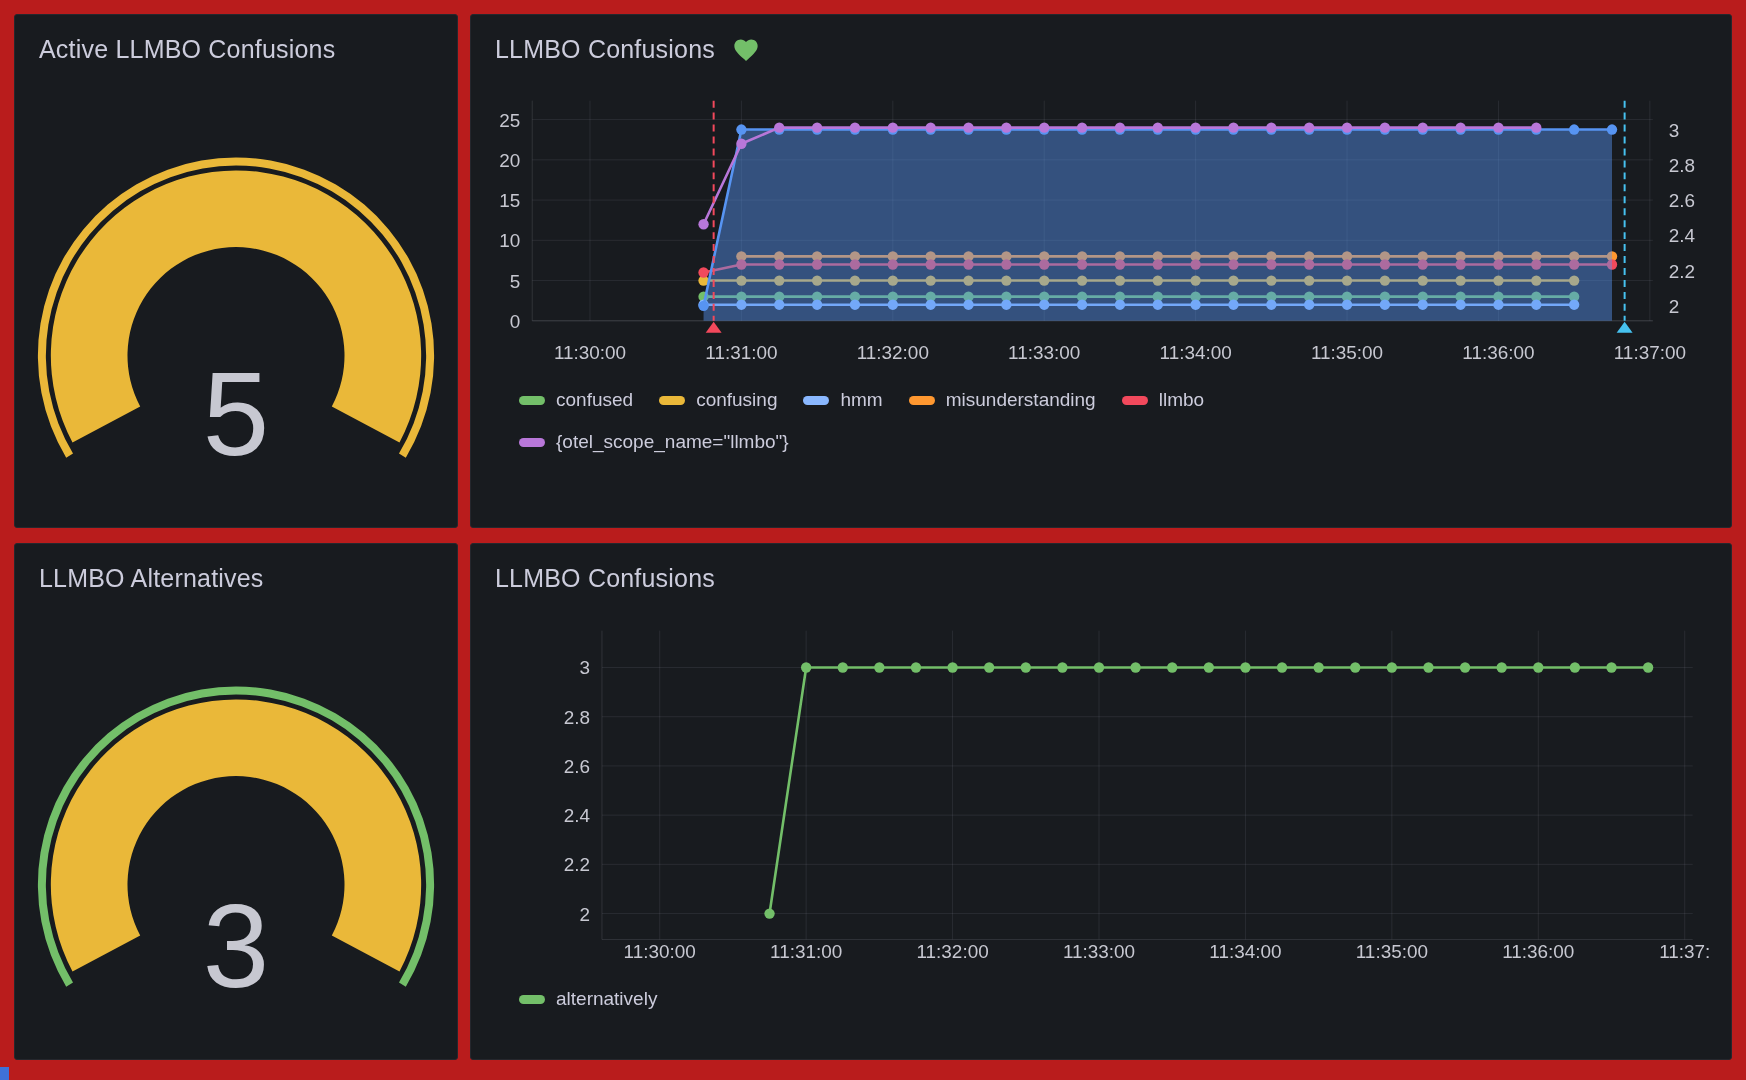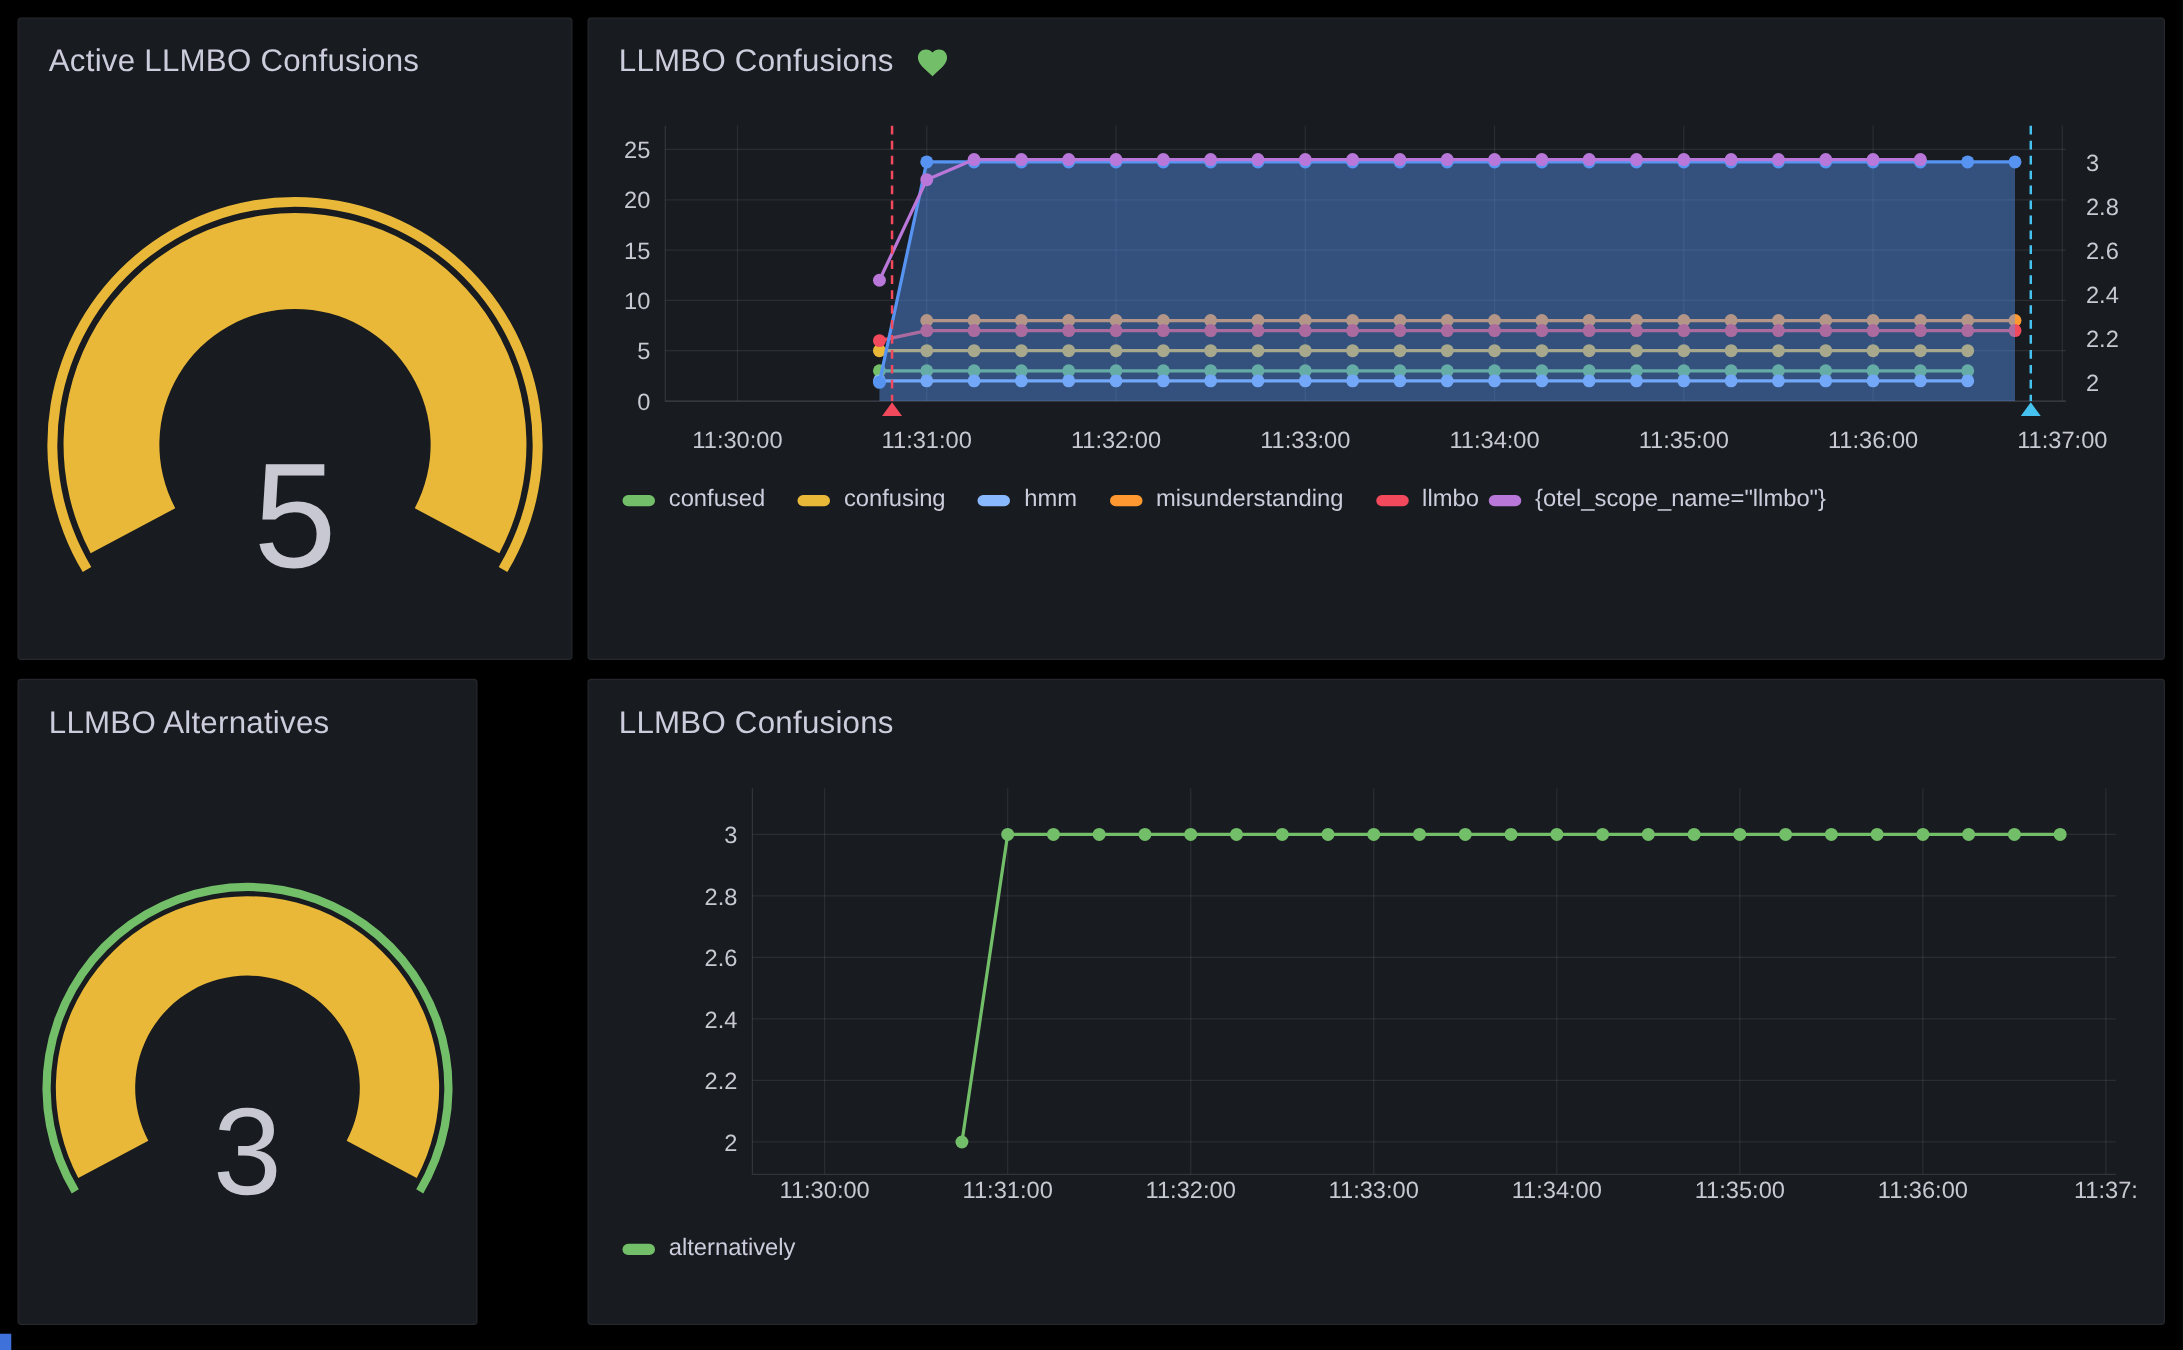--- a/index.html
+++ b/index.html
@@ -1,27 +1,27 @@
 <!DOCTYPE html>
 <html><head>
 <meta charset="utf-8">
 <style>
   html,body{margin:0;padding:0;background:#111217;}
   body{font-family:"Liberation Sans","DejaVu Sans",sans-serif;-webkit-font-smoothing:antialiased;}
-  .dashboard{position:relative;width:1746px;height:1080px;background:#000000;overflow:hidden;}
+  .dashboard{position:relative;width:1746px;height:1080px;background:#b91c1c;overflow:hidden;}
   .panel{position:absolute;background:#181b1f;border:1px solid #25272d;border-radius:3px;box-sizing:border-box;overflow:hidden;}
   #panel-gauge-active{left:14px;top:14px;width:444px;height:514px;}
   #panel-ts-confusions{left:470px;top:14px;width:1262px;height:514px;}
-  #panel-gauge-alt{left:14px;top:543px;width:368px;height:517px;}
+  #panel-gauge-alt{left:14px;top:543px;width:444px;height:517px;}
   #panel-ts-alternatively{left:470px;top:543px;width:1262px;height:517px;}
   .ptitle{position:absolute;top:20px;left:24px;display:flex;align-items:center;gap:16px;z-index:3;}
   .ptitle .t{font-size:25px;font-weight:500;color:#ccccdc;letter-spacing:.2px;}
   .chart-svg,.gauge-svg{position:absolute;left:0;top:0;width:100%;height:100%;display:block;}
   svg text{fill:#c7c8d1;font-family:"Liberation Sans","DejaVu Sans",sans-serif;}
-  .legend{position:absolute;left:27px;display:flex;gap:8px;z-index:2;}
+  .legend{position:absolute;left:48px;display:flex;flex-direction:column;gap:20px;z-index:2;}
   .legend .row{display:flex;align-items:center;gap:26px;}
   .legend .li{display:flex;align-items:center;gap:11px;cursor:pointer;}
   .legend .li i{display:inline-block;width:26px;height:9px;border-radius:5px;}
   .legend .li span{font-size:19px;color:#ccccdc;}
   .gauge-value{font-size:120px;font-weight:500;}
 </style>
 </head>
 <body>
 
 <div class="dashboard">

